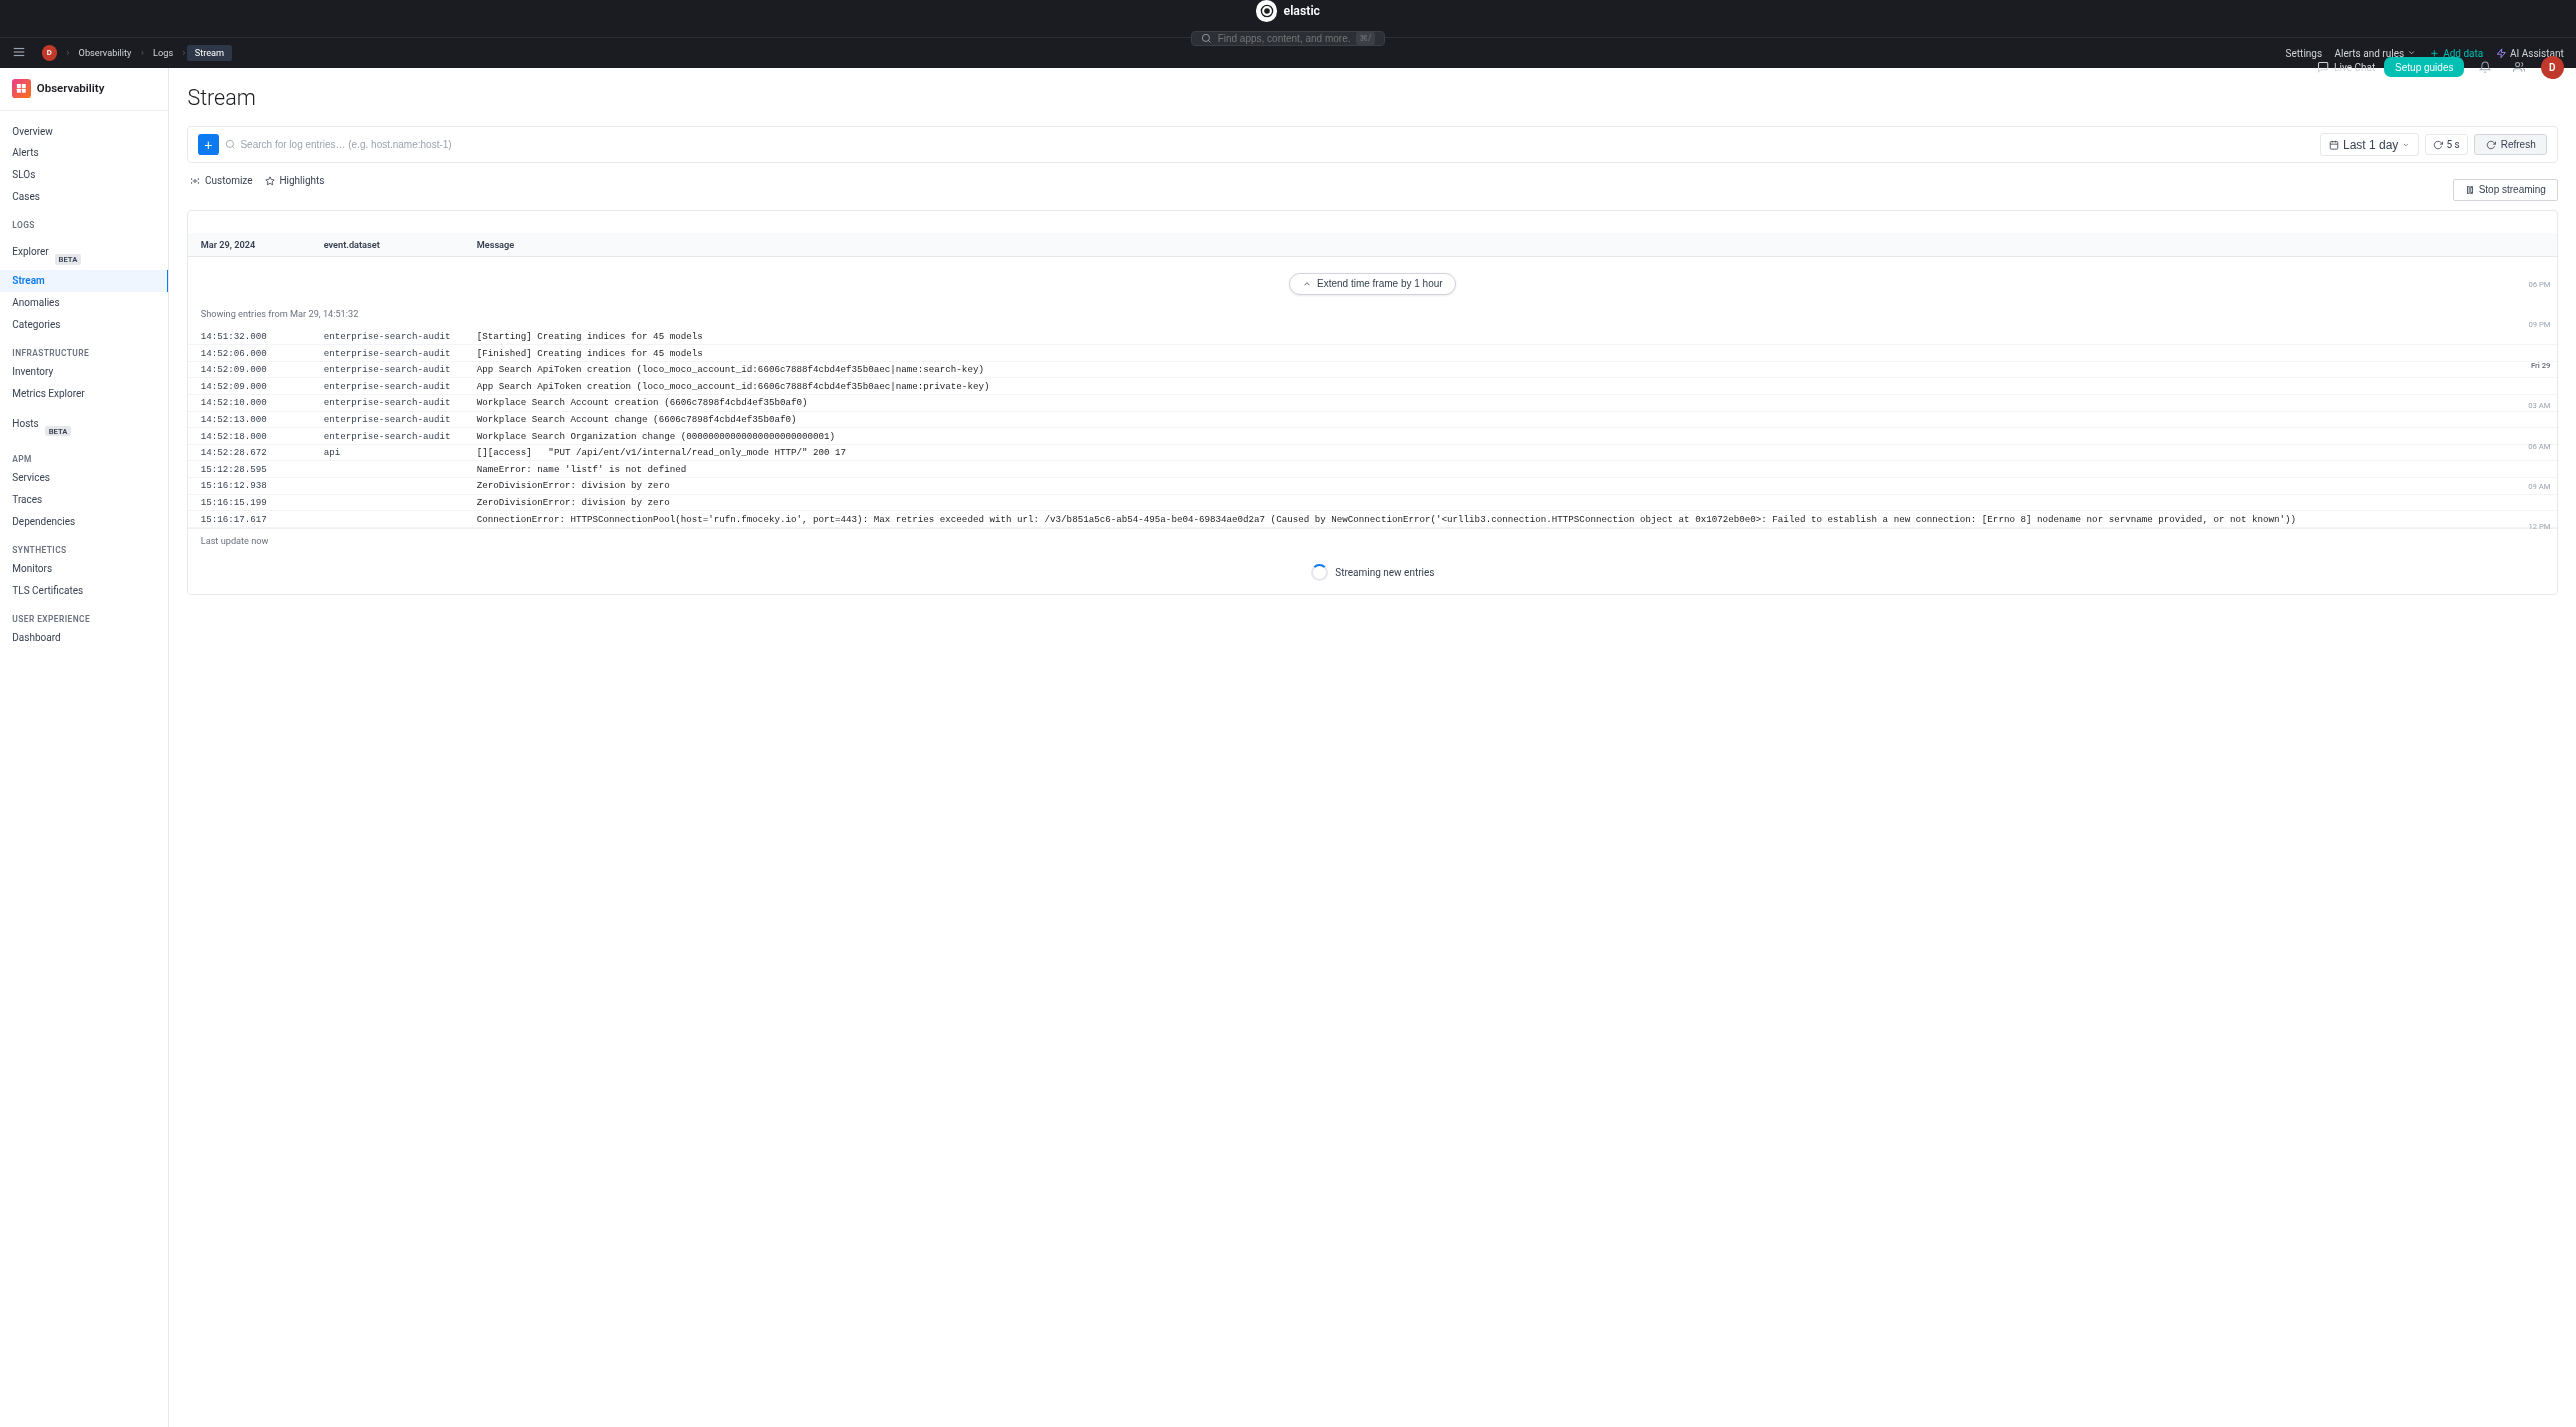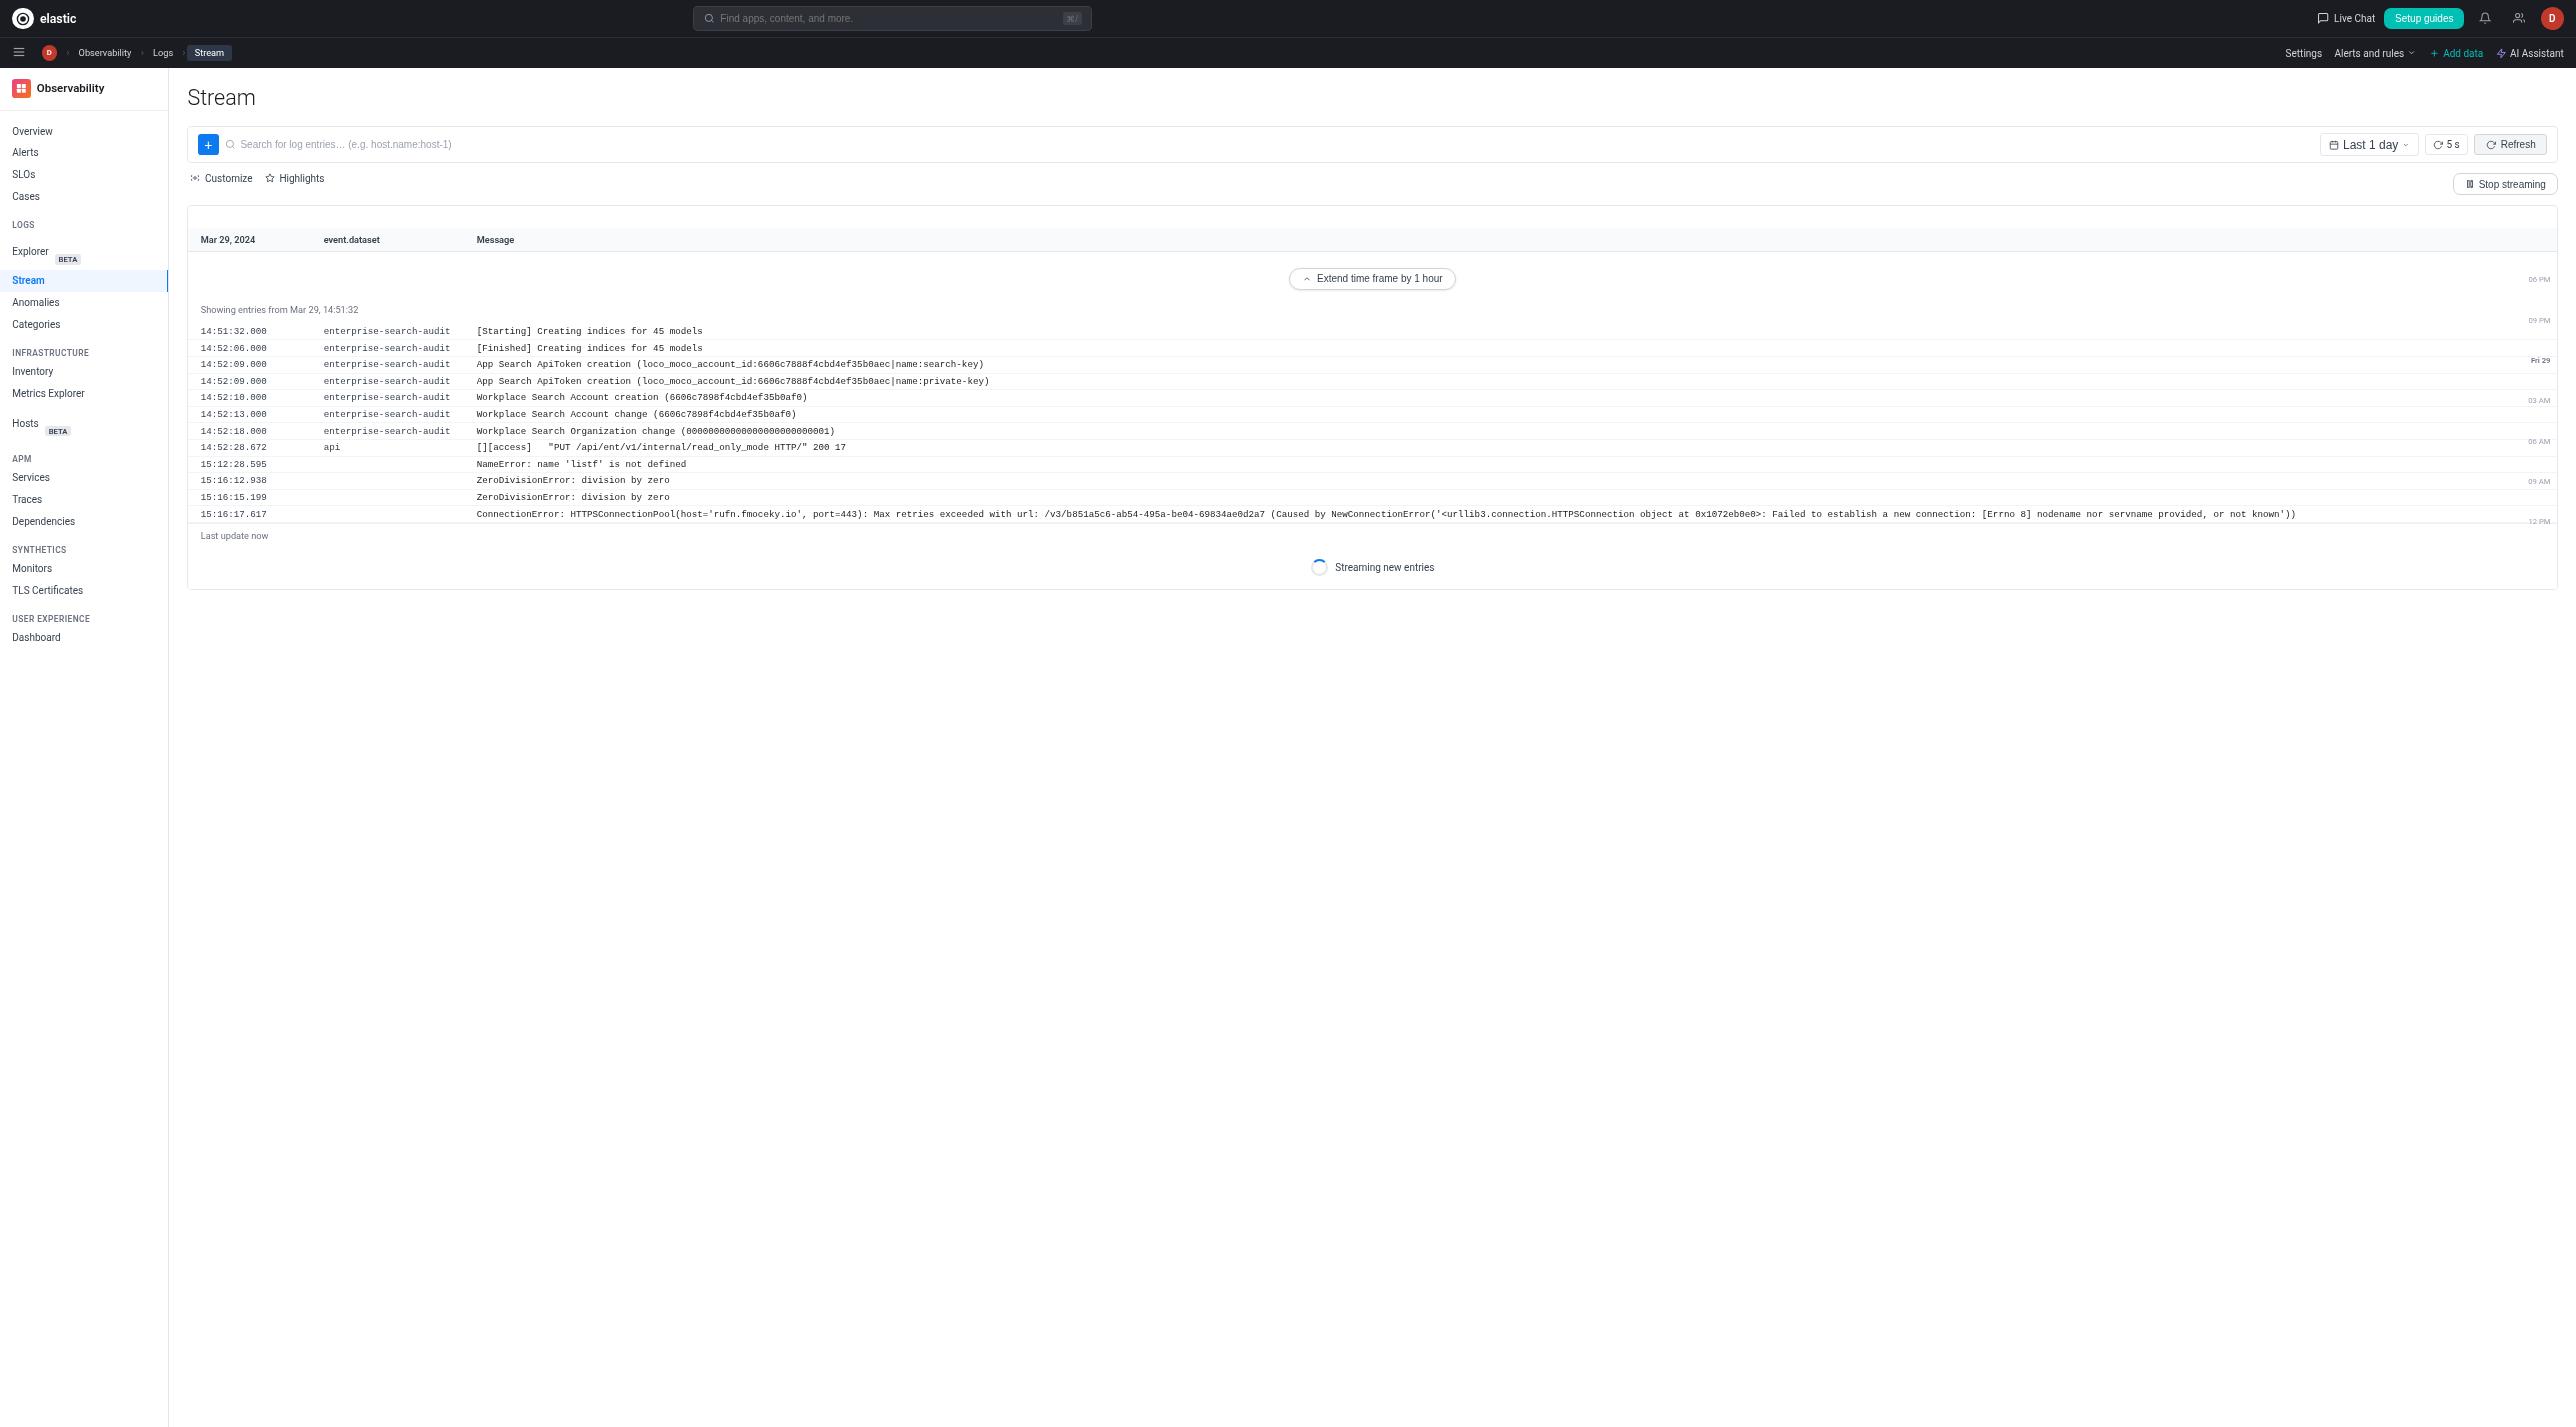--- a/index.html
+++ b/index.html
@@ -9,20 +9,21 @@
     .top-nav {
       background: #1a1c21;
       height: 37px;
       display: flex;
       align-items: center;
       padding: 0 12.3px;
       gap: 9.2px;
       position: fixed;
       top: 0; left: 0; right: 0;
       z-index: 100;
+      flex-direction: column;
     }
     .top-nav .logo {
       display: flex; align-items: center; gap: 6.1px; color: #fff; font-size: 12.3px; font-weight: 600;
     }
     .top-nav .logo-circle {
       width: 21.5px; height: 21.5px; border-radius: 50%; background: #fff; display: flex; align-items: center; justify-content: center;
     }
     .top-nav .logo-circle svg { width: 14px; height: 14px; }
     .search-bar {
       flex: 1; max-width: 399px; margin: 0 auto;
@@ -166,22 +167,22 @@
     }
 
     
     .customize-row {
       display: flex; align-items: center; gap: 12.3px; margin-bottom: 12.3px; padding: 0 3.1px;
     }
     .customize-item {
       display: flex; align-items: center; gap: 4.6px; font-size: 10px; color: #374151; cursor: pointer;
     }
     .stop-streaming-btn {
-      display: flex; align-items: center; gap: 4px; border: 0.8px solid #d1d5db; border-radius: 7px;
-      padding: 4.6px 10.7px; font-size: 10px; cursor: pointer; background: #fff; color: #374151; font-weight: 500;
+      display: flex; align-items: center; gap: 4px; border: 0.8px solid #d1d5db; border-radius: 2px;
+      padding: 4.6px 10.7px; font-size: 10px; cursor: pointer; background: #fff; color: #374151; font-weight: 500; margin-top: 6px;
     }
 
     
     .log-table-wrap {
       border: 0.8px solid #e5e7eb; border-radius: 4.6px; overflow: hidden;
       position: relative;
     }
     .log-table-header {
       display: grid;
       grid-template-columns: 123px 153px 1fr;

